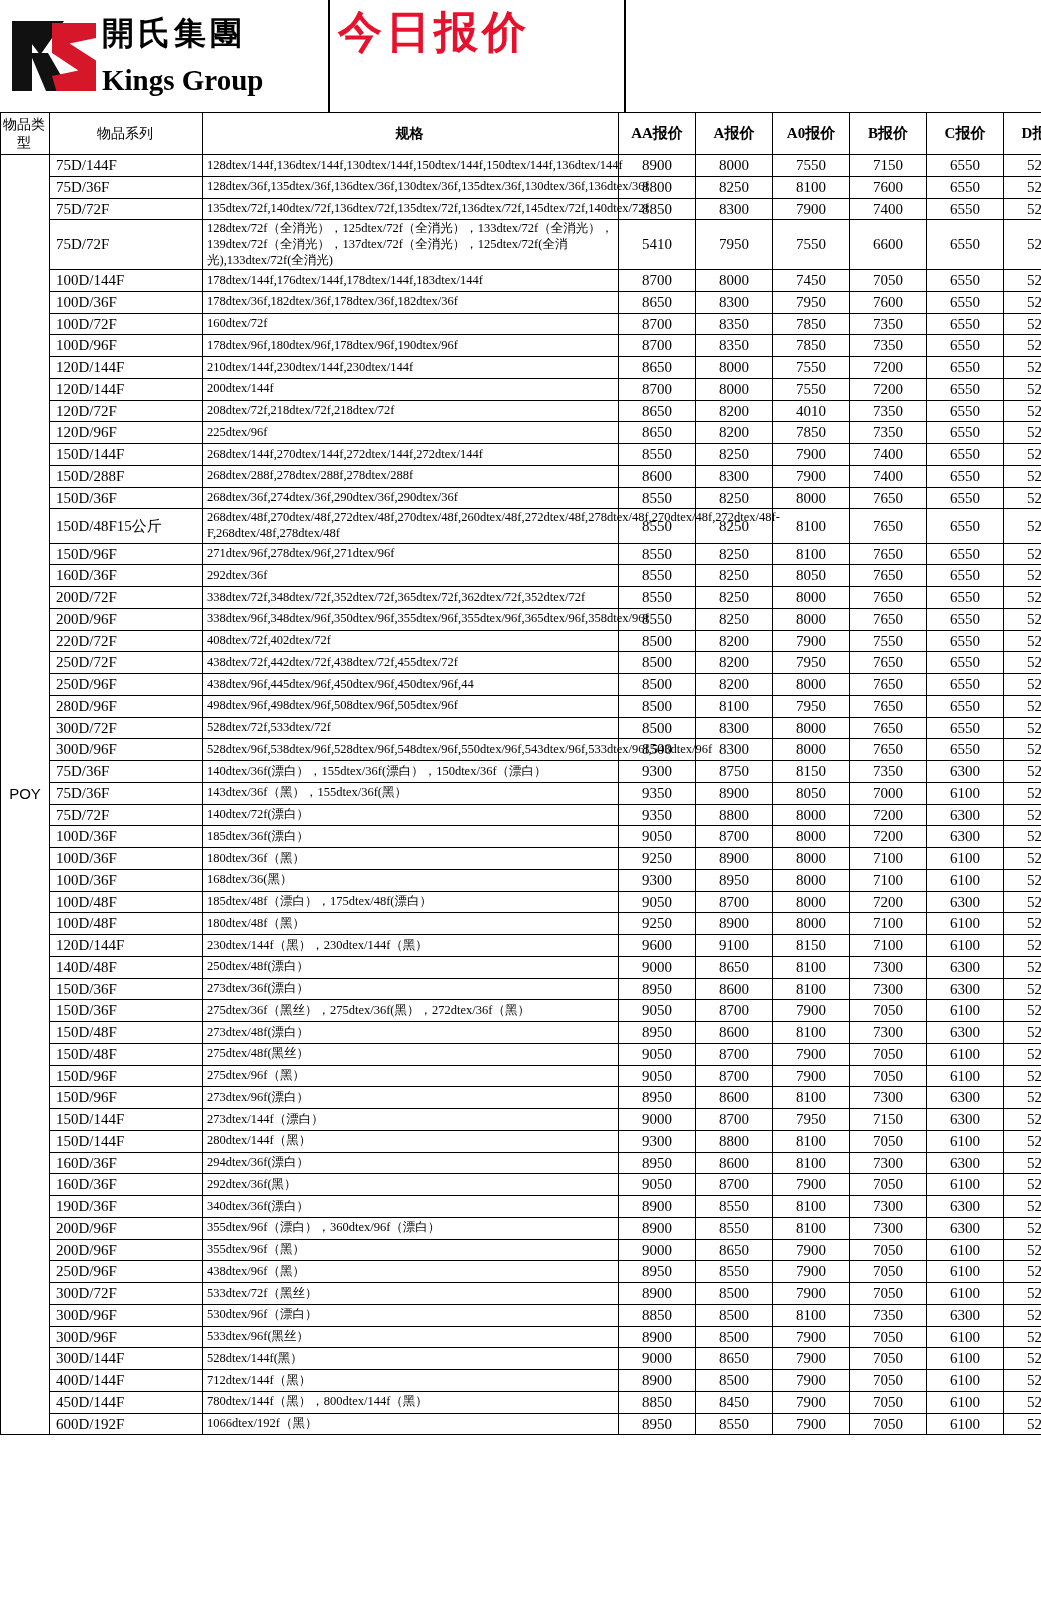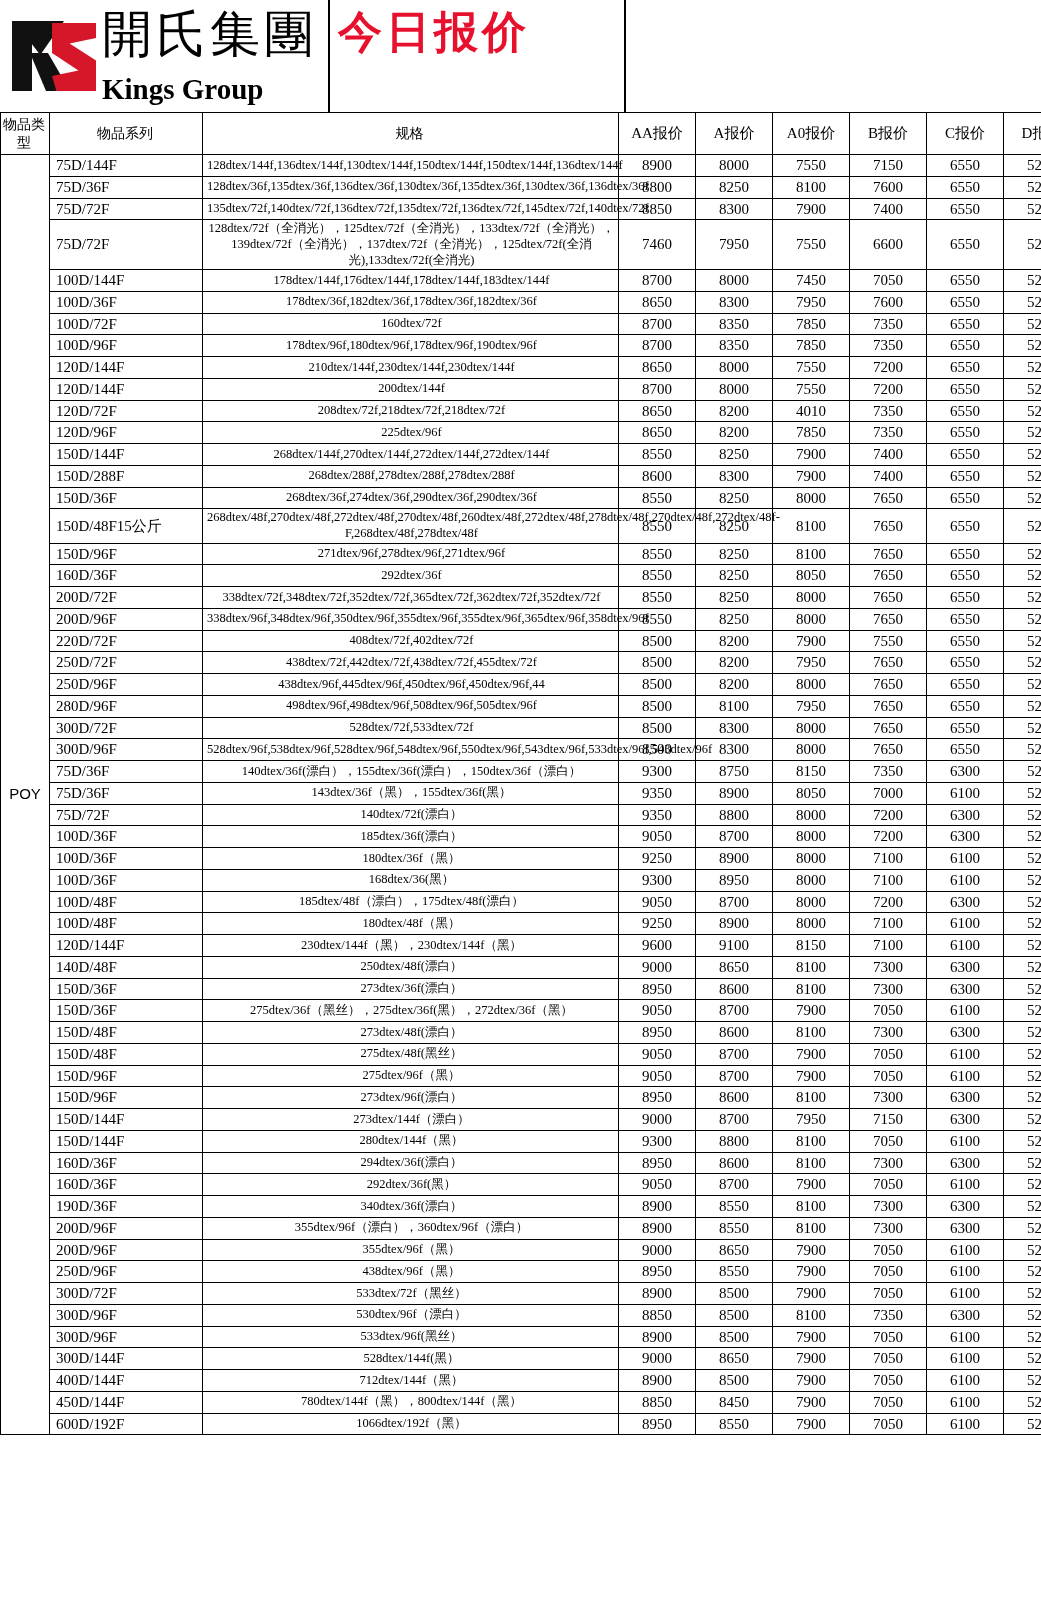--- a/index.html
+++ b/index.html
@@ -11,34 +11,34 @@
   .logo-box{width:330px;border-right:2px solid #000;display:flex;align-items:center;padding:2px 0 2px 6px;box-sizing:border-box;}
   .logo-mark{width:92px;height:78px;position:relative;flex:none;}
   .logo-mark .bar{position:absolute;left:6px;top:4px;width:20px;height:70px;background:#111;}
   .logo-mark .k1{position:absolute;left:24px;top:4px;width:34px;height:34px;background:#111;
         clip-path:polygon(0 0,100% 0,30% 100%,0 60%);}
   .logo-mark .k2{position:absolute;left:24px;top:36px;width:40px;height:38px;background:#111;
         clip-path:polygon(0 0,45% 0,100% 100%,40% 100%);}
   .logo-mark .s{position:absolute;left:46px;top:6px;width:44px;height:68px;background:#d6172a;
         clip-path:polygon(100% 0,100% 22%,40% 30%,100% 55%,100% 100%,10% 100%,0 78%,60% 70%,0 44%,0 0);}
   .logo-text{margin-left:4px;}
-  .logo-cn{font-family:"DejaVu Serif",serif;font-size:50px;font-weight:normal;letter-spacing:4px;line-height:1.05;}
+  .logo-cn{font-family:"DejaVu Serif",serif;font-size:32px;font-weight:bold;letter-spacing:4px;line-height:1.05;}
   .logo-en{font-family:"Liberation Serif",serif;font-size:29px;font-weight:bold;letter-spacing:0px;line-height:1.05;margin-top:14px;}
   .title-box{flex:1;display:flex;flex-direction:column;justify-content:flex-start;padding-left:8px;gap:48px;}
   .title-cn{font-family:"DejaVu Serif",serif;font-size:44px;font-weight:bold;color:#e8112d;letter-spacing:4px;line-height:1.45;}
   .title-date{font-family:"Liberation Serif",serif;font-size:27px;letter-spacing:1px;margin-top:4px;}
   .hdr-right{width:415px;border-left:2px solid #000;}
 
   
   table{border-collapse:collapse;width:1041px;table-layout:fixed;}
   th,td{border:1px solid #000;padding:1px 2px;font-size:13px;line-height:1.25;}
-  thead th{font-weight:normal;text-align:center;font-size:14px;padding:3px 2px;}
+  thead th{font-weight:bold;text-align:center;font-size:14px;padding:3px 2px;}
   .c-cat{width:46px;text-align:center;font-weight:normal;font-size:15px;font-family:"Liberation Sans",sans-serif;}
   .c-ser{width:150px;text-align:left;padding-left:6px;font-weight:normal;font-size:15px;font-family:"Liberation Serif",serif;}
-  .c-spec{width:413px;text-align:center;padding-left:4px;font-size:12.5px;}
+  .c-spec{width:413px;text-align:left;padding-left:4px;font-size:12.5px;}
   .c-p{width:72px;text-align:center;font-size:15px;}
   thead .c-cat,thead .c-ser,thead .c-spec{font-family:"DejaVu Serif",serif;font-size:14px;text-align:center;padding-left:0;}
   tbody tr{height:19px;}
 </style>
 </head>
 <body>
 
 <div class="page">
 
   <div class="header">
@@ -102,21 +102,21 @@
           <td class="c-p">8850</td>
           <td class="c-p">8300</td>
           <td class="c-p">7900</td>
           <td class="c-p">7400</td>
           <td class="c-p">6550</td>
           <td class="c-p">5250</td>
         </tr>
         <tr>
           <td class="c-ser">75D/72F</td>
           <td class="c-spec">128dtex/72f（全消光），125dtex/72f（全消光），133dtex/72f（全消光），139dtex/72f（全消光），137dtex/72f（全消光），125dtex/72f(全消光),133dtex/72f(全消光)</td>
-          <td class="c-p">7460</td>
+          <td class="c-p">5410</td>
           <td class="c-p">7950</td>
           <td class="c-p">7550</td>
           <td class="c-p">6600</td>
           <td class="c-p">6550</td>
           <td class="c-p">5250</td>
         </tr>
         <tr>
           <td class="c-ser">100D/144F</td>
           <td class="c-spec">178dtex/144f,176dtex/144f,178dtex/144f,183dtex/144f</td>
           <td class="c-p">8700</td>

